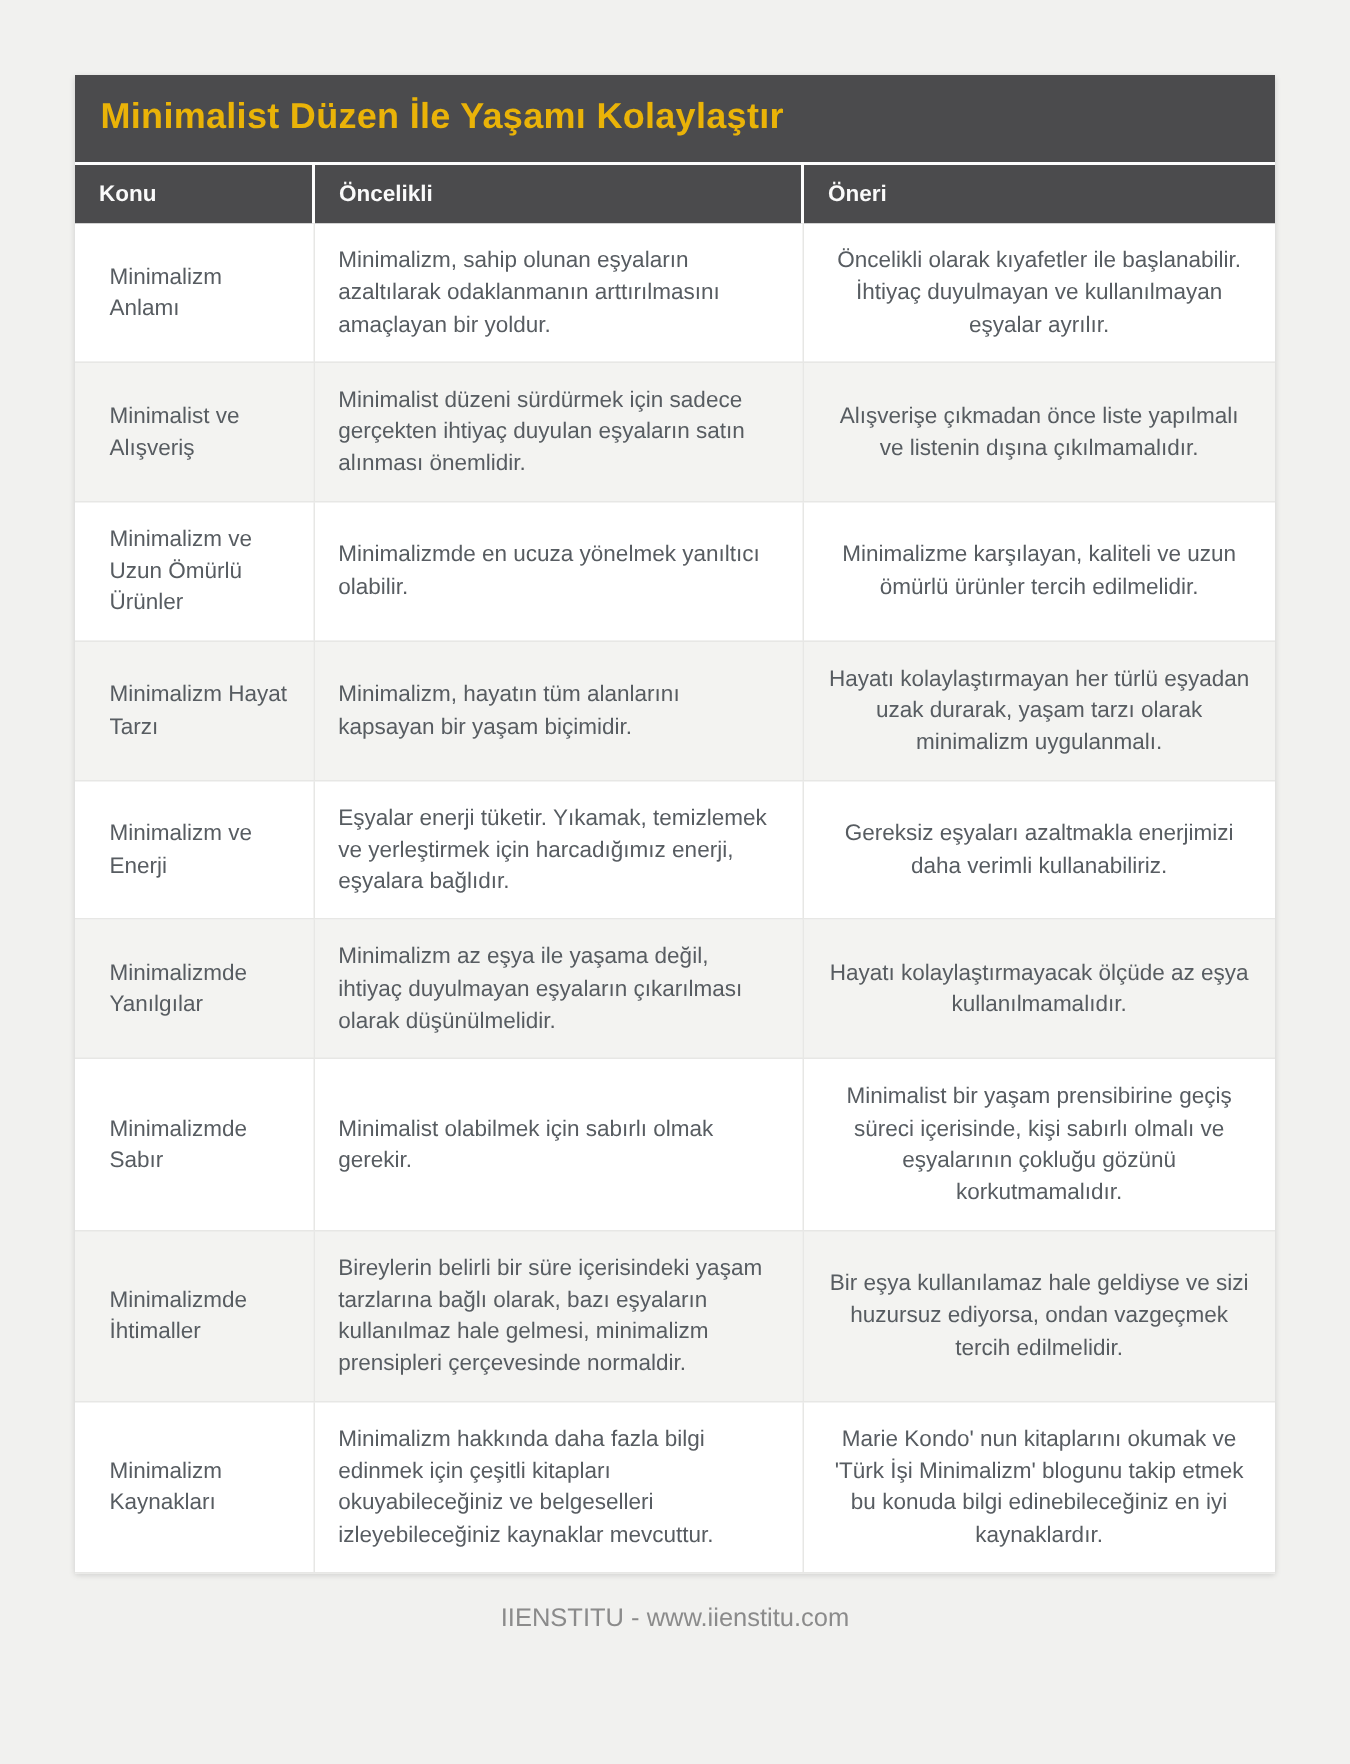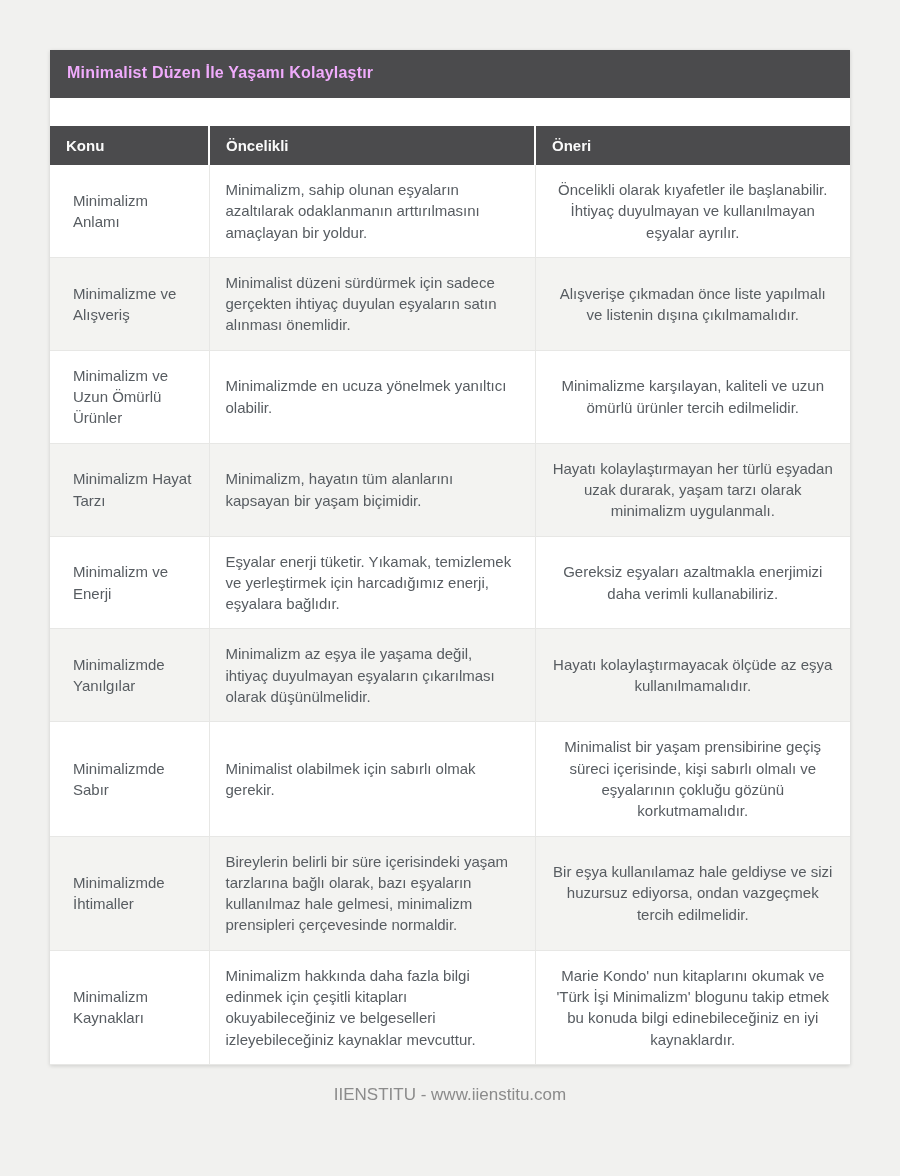--- a/index.html
+++ b/index.html
@@ -18,30 +18,29 @@
     width: 800px;
     background: #ffffff;
     box-shadow: 0 1px 4px rgba(0,0,0,0.15);
   }
   .title-bar {
     background: #4b4b4d;
     padding: 14px 17px 16px 17px;
     border-bottom: 2px solid #fdfdfd;
   }
   .title-bar h1 {
-    color: #f0abfc;
-    font-size: 16px;
+    color: #eab308;
+    font-size: 24px;
     font-weight: bold;
     letter-spacing: 0.2px;
   }
   table {
     width: 100%;
     border-collapse: collapse;
     table-layout: fixed;
-    margin-top: 26px;
   }
   col.c-konu { width: 159px; }
   col.c-aciklama { width: 326px; }
   col.c-oneri { width: 315px; }
   thead th {
     background: #4b4b4d;
     color: #fafafa;
     font-size: 15px;
     font-weight: bold;
     text-align: left;
@@ -93,21 +92,21 @@
         </tr>
       </thead>
       <tbody>
   <tr>
     <td>Minimalizm Anlamı</td>
     <td>Minimalizm, sahip olunan eşyaların azaltılarak odaklanmanın arttırılmasını amaçlayan bir yoldur.</td>
     <td>Öncelikli olarak kıyafetler ile başlanabilir. İhtiyaç duyulmayan ve kullanılmayan eşyalar ayrılır.</td>
   </tr>
 
   <tr>
-    <td>Minimalizme ve Alışveriş</td>
+    <td>Minimalist ve Alışveriş</td>
     <td>Minimalist düzeni sürdürmek için sadece gerçekten ihtiyaç duyulan eşyaların satın alınması önemlidir.</td>
     <td>Alışverişe çıkmadan önce liste yapılmalı ve listenin dışına çıkılmamalıdır.</td>
   </tr>
 
   <tr>
     <td>Minimalizm ve Uzun Ömürlü Ürünler</td>
     <td>Minimalizmde en ucuza yönelmek yanıltıcı olabilir.</td>
     <td>Minimalizme karşılayan, kaliteli ve uzun ömürlü ürünler tercih edilmelidir.</td>
   </tr>
 

